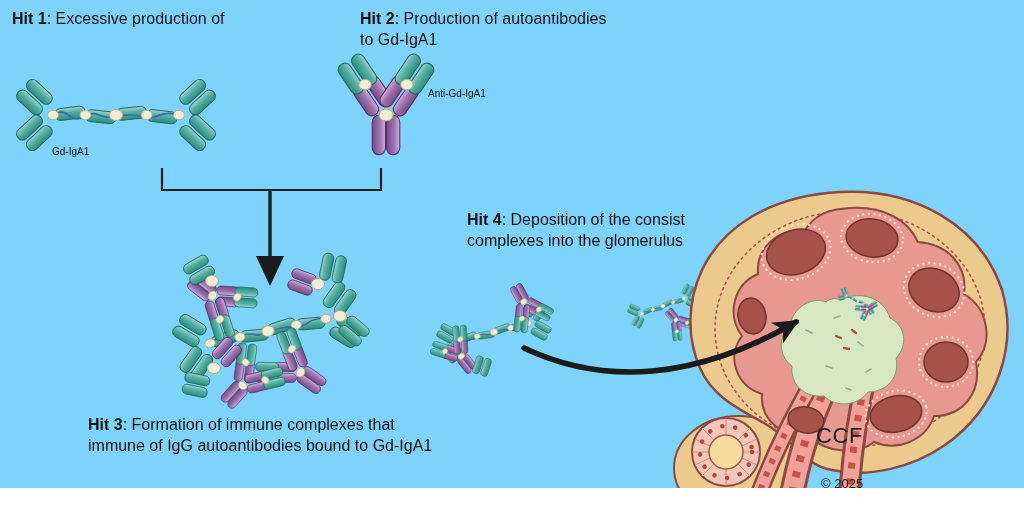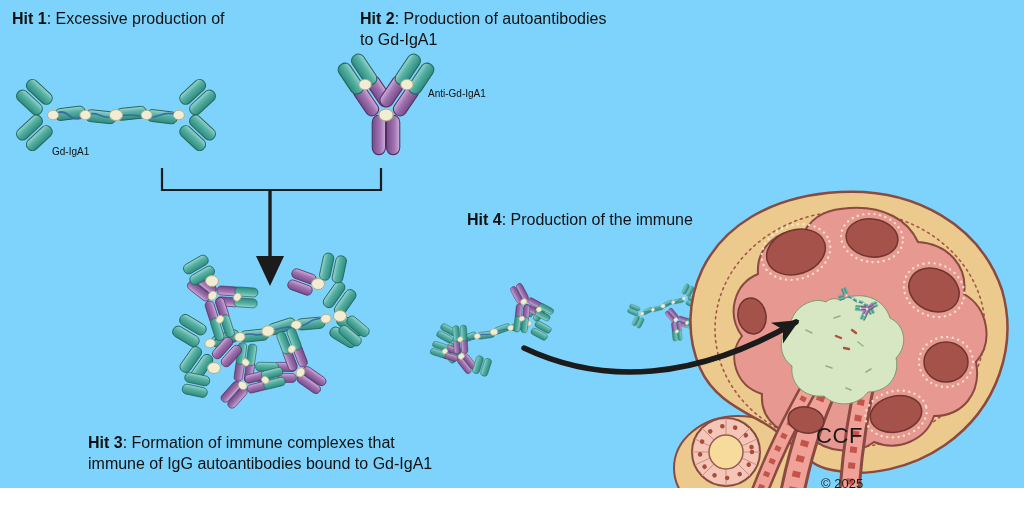--- a/index.html
+++ b/index.html
@@ -213,25 +213,26 @@
 
   <div class="caption" style="left:360px; top:8px;">
     <div class="ln"><b>Hit 2</b><span>: Production of autoantibodies</span></div>
     <div class="ln">to Gd-IgA1</div>
   </div>
 
   <div class="mol-label" style="left:428px; top:88px;">Anti-Gd-IgA1</div>
 
   <div class="mol-label bold" style="left:52px; top:146px;">Gd-IgA1</div>
 
-  <div class="caption" style="left:88px; top:432px;">
+  <div class="caption" style="left:88px; top:414px;">
     <div class="ln"><b>Hit 3</b><span>: Formation of immune complexes that</span></div>
     <div class="ln">immune of IgG autoantibodies bound to Gd-IgA1</div>
   </div>
 
   <div class="caption" style="left:467px; top:209px;">
-    <div class="ln"><b>Hit 4</b><span>: Production of the immune</span></div>
+    <div class="ln"><b>Hit 4</b><span>: Deposition of the consist</span></div>
+    <div class="ln">complexes into the glomerulus</div>
   </div>
 
   <div class="ccf" style="left:816px; top:423px;">CCF</div>
   <div class="ccf-year" style="left:821px; top:476px;">© 2025</div>
 
 </div>
 
 </body></html>

